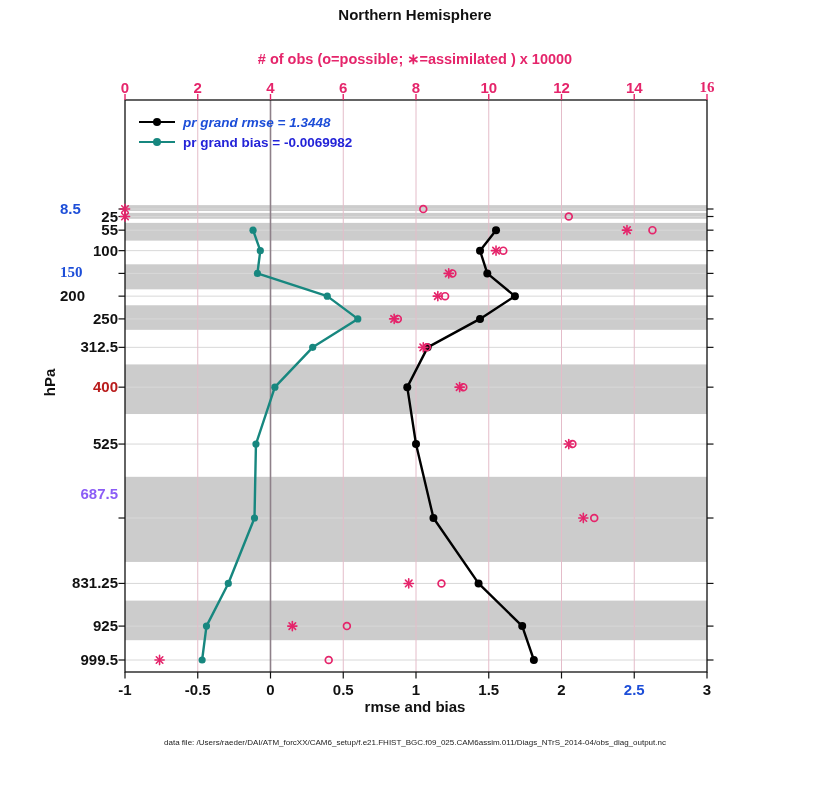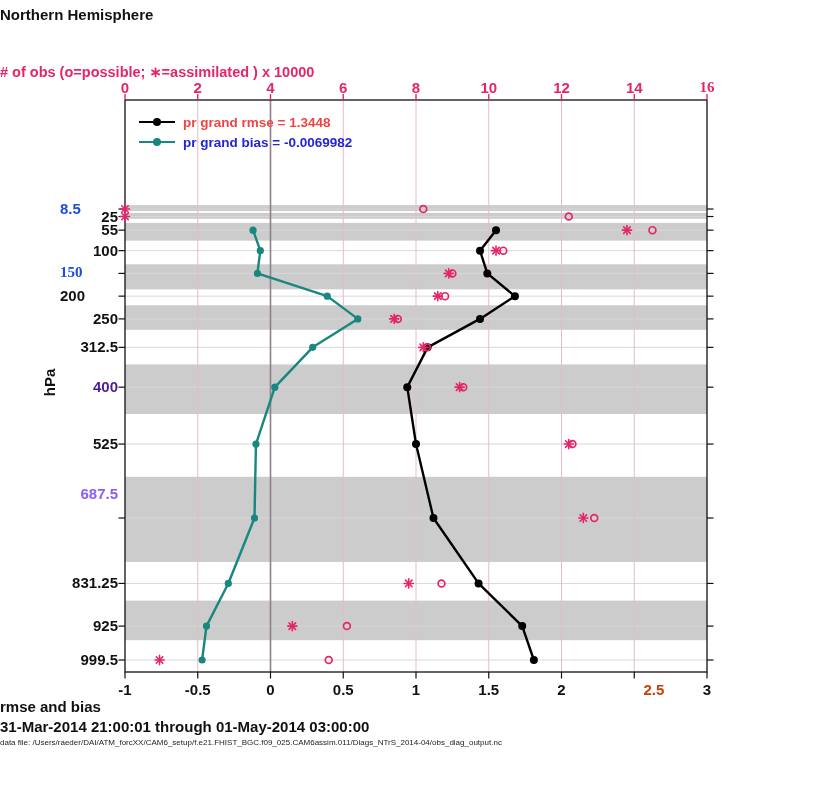--- a/index.html
+++ b/index.html
@@ -1,22 +1,22 @@
 <!DOCTYPE html>
 <html><head>
 <meta charset="utf-8">
 <style>
   html,body{margin:0;padding:0;background:#fff;}
   .page{position:relative;width:830px;height:800px;background:#ffffff;
         font-family:"Liberation Sans", sans-serif;overflow:hidden;}
   .abs{position:absolute;}
-  .ctr{left:0;width:830px;text-align:left;}
+  .ctr{left:0;width:830px;text-align:center;}
   .t1{top:6px;font-size:15px;font-weight:700;color:#111;}
   .t2{top:26px;font-size:16px;font-weight:700;color:#111;}
-  .obslab{top:51px;font-size:14.5px;font-weight:700;margin-top:13px;}
+  .obslab{top:51px;font-size:14.5px;font-weight:700;}
   .xlab{top:698px;font-size:15px;font-weight:700;color:#111;}
   .xlab2{top:718px;font-size:15px;font-weight:700;color:#111;}
   .footer{top:738px;font-size:8px;color:#222;}
   .ylab{left:36px;top:374px;font-size:15px;font-weight:700;color:#111;
         transform:rotate(-90deg);transform-origin:center;}
   .ticklab{position:absolute;font-size:15px;font-weight:700;white-space:nowrap;}
   .legend{left:139px;top:112px;z-index:5;}
   .legend-row{display:flex;align-items:center;height:20px;}
   .legend-line{position:relative;display:inline-block;width:36px;height:2.6px;margin-right:8px;}
   .legend-dot{position:absolute;left:14px;top:-3px;width:8px;height:8px;border-radius:50%;}
@@ -237,59 +237,58 @@
           <line x1="156.29025000000001" y1="663.266" x2="162.82225" y2="656.734"></line>
         </g>
       </svg>
     </div>
 
   <div class="abs legend">
     <div class="legend-row">
       <span class="legend-line" id="lg-line-0" style="background: rgb(0, 0, 0);">
           <span class="legend-dot" id="lg-dot-0" style="background: rgb(0, 0, 0);"></span>
         </span>
-      <span class="legend-text" id="lg-txt-0" style="color: #ef4444;">pr grand rmse = 1.3448</span>
+      <span class="legend-text" id="lg-txt-0" style="color: #1d4ed8; font-style: italic;">pr grand rmse = 1.3448</span>
     </div>
     <div class="legend-row">
       <span class="legend-line" id="lg-line-1" style="background: rgb(23, 135, 127);">
           <span class="legend-dot" id="lg-dot-1" style="background: rgb(23, 135, 127);"></span>
         </span>
       <span class="legend-text" id="lg-txt-1" style="color: rgb(35, 35, 216);">pr grand bias = -0.0069982</span>
     </div>
   </div>
 
   <div class="abs ctr xlab">rmse and bias</div>
-  <div class="abs ctr xlab2">31-Mar-2014 21:00:01 through 01-May-2014 03:00:00</div>
   <div class="abs ctr footer">data file: /Users/raeder/DAI/ATM_forcXX/CAM6_setup/f.e21.FHIST_BGC.f09_025.CAM6assim.011/Diags_NTrS_2014-04/obs_diag_output.nc</div>
 
 <div class="ticklab" style="left: 95px; top: 681px; width: 60px; text-align: center; color: rgb(17, 17, 17);">-1</div>
     <div class="ticklab" style="left: 167.75px; top: 681px; width: 60px; text-align: center; color: rgb(17, 17, 17);">-0.5</div>
     <div class="ticklab" style="left: 240.5px; top: 681px; width: 60px; text-align: center; color: rgb(17, 17, 17);">0</div>
     <div class="ticklab" style="left: 313.25px; top: 681px; width: 60px; text-align: center; color: rgb(17, 17, 17);">0.5</div>
     <div class="ticklab" style="left: 386px; top: 681px; width: 60px; text-align: center; color: rgb(17, 17, 17);">1</div>
     <div class="ticklab" style="left: 458.75px; top: 681px; width: 60px; text-align: center; color: rgb(17, 17, 17);">1.5</div>
     <div class="ticklab" style="left: 531.5px; top: 681px; width: 60px; text-align: center; color: rgb(17, 17, 17);">2</div>
-    <div class="ticklab" style="left: 604.25px; top: 681px; width: 60px; text-align: right; color: #c2410c;">2.5</div>
+    <div class="ticklab" style="left: 604.25px; top: 681px; width: 60px; text-align: center; color: #1d4ed8;">2.5</div>
     <div class="ticklab" style="left: 677px; top: 681px; width: 60px; text-align: center; color: rgb(17, 17, 17);">3</div>
     <div class="ticklab" style="left: 95px; top: 79px; width: 60px; text-align: center; color: rgb(229, 37, 107);">0</div>
     <div class="ticklab" style="left: 167.75px; top: 79px; width: 60px; text-align: center; color: rgb(229, 37, 107);">2</div>
     <div class="ticklab" style="left: 240.5px; top: 79px; width: 60px; text-align: center; color: rgb(229, 37, 107);">4</div>
     <div class="ticklab" style="left: 313.25px; top: 79px; width: 60px; text-align: center; color: rgb(229, 37, 107);">6</div>
     <div class="ticklab" style="left: 386px; top: 79px; width: 60px; text-align: center; color: rgb(229, 37, 107);">8</div>
     <div class="ticklab" style="left: 458.75px; top: 79px; width: 60px; text-align: center; color: rgb(229, 37, 107);">10</div>
     <div class="ticklab" style="left: 531.5px; top: 79px; width: 60px; text-align: center; color: rgb(229, 37, 107);">12</div>
     <div class="ticklab" style="left: 604.25px; top: 79px; width: 60px; text-align: center; color: rgb(229, 37, 107);">14</div>
     <div class="ticklab" style="left: 677px; top: 79px; width: 60px; text-align: center; color: rgb(229, 37, 107); font-family: Liberation Serif, serif;">16</div>
     <div class="ticklab" style="left: 60px; top: 200px; width: 58px; text-align: left; color: #1d4ed8;">8.5</div>
     <div class="ticklab" style="left: 60px; top: 207.509px; width: 58px; text-align: right; color: rgb(17, 17, 17);">25</div>
     <div class="ticklab" style="left: 60px; top: 221.162px; width: 58px; text-align: right; color: rgb(17, 17, 17);">55</div>
     <div class="ticklab" style="left: 60px; top: 241.641px; width: 58px; text-align: right; color: rgb(17, 17, 17);">100</div>
     <div class="ticklab" style="left: 60px; top: 264.396px; width: 58px; text-align: left; color: #1d4ed8; font-family: Liberation Serif, serif;">150</div>
     <div class="ticklab" style="left: 60px; top: 287.151px; width: 58px; text-align: left; color: rgb(17, 17, 17);">200</div>
     <div class="ticklab" style="left: 60px; top: 309.906px; width: 58px; text-align: right; color: rgb(17, 17, 17);">250</div>
     <div class="ticklab" style="left: 60px; top: 338.349px; width: 58px; text-align: right; color: rgb(17, 17, 17);">312.5</div>
-    <div class="ticklab" style="left: 60px; top: 378.17px; width: 58px; text-align: right; color: #4c1d95;">400</div>
+    <div class="ticklab" style="left: 60px; top: 378.17px; width: 58px; text-align: right; color: #b91c1c;">400</div>
     <div class="ticklab" style="left: 60px; top: 435.057px; width: 58px; text-align: right; color: rgb(17, 17, 17);">525</div>
     <div class="ticklab" style="left: 60px; top: 485px; width: 58px; text-align: right; color: #8b5cf6;">687.5</div>
     <div class="ticklab" style="left: 60px; top: 574.43px; width: 58px; text-align: right; color: rgb(17, 17, 17);">831.25</div>
     <div class="ticklab" style="left: 60px; top: 617.095px; width: 58px; text-align: right; color: rgb(17, 17, 17);">925</div>
     <div class="ticklab" style="left: 60px; top: 651px; width: 58px; text-align: right; color: rgb(17, 17, 17);">999.5</div>
   </div>
 
 </body></html>

